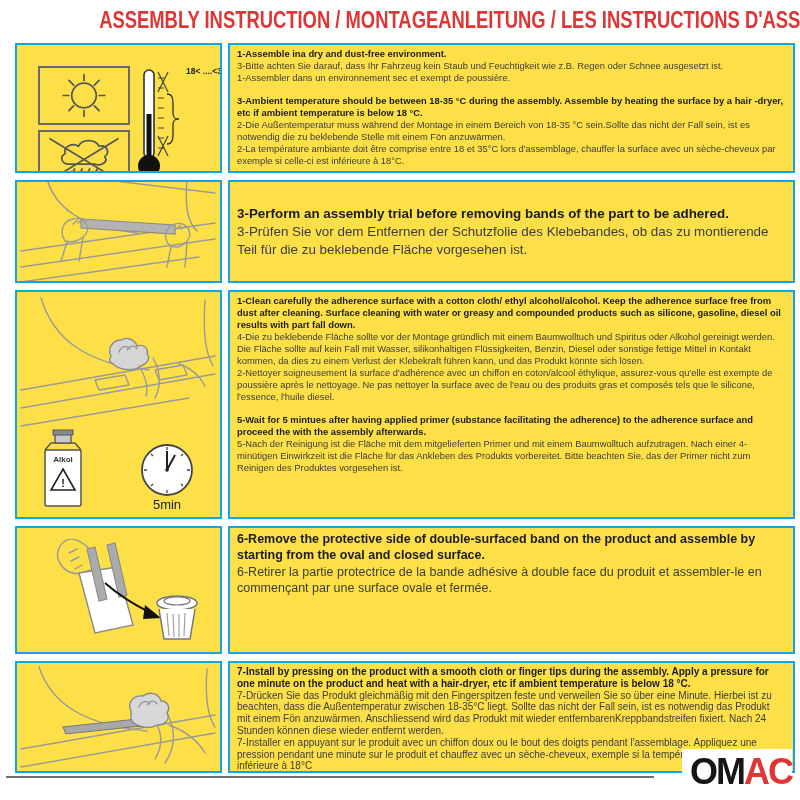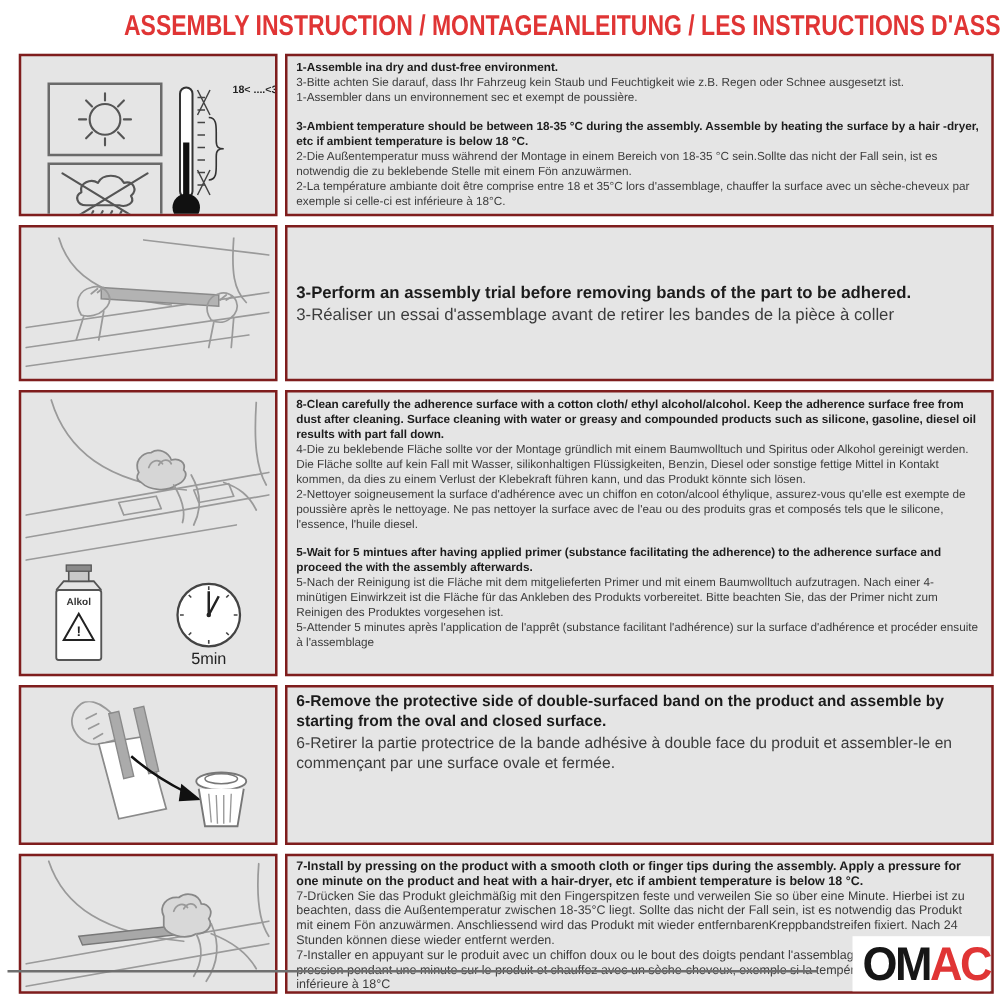--- a/index.html
+++ b/index.html
@@ -8,21 +8,21 @@
     background:#ffffff;color:#2a2a2a;
     font-family:"Liberation Sans",sans-serif;
   }
   .title{
     text-align:center;margin:7px 0 9px 0;white-space:nowrap;
     color:#e03535;font-weight:700;font-size:23px;letter-spacing:0;
   }
   .title span{display:inline-block;transform:scaleX(0.80);transform-origin:center;}
   .table{margin-left:15px;width:780px;}
   .row{display:flex;gap:6px;margin-bottom:7px;}
-  .cell{border:2px solid #7f1d1d;box-sizing:border-box;background:#e5e5e5;overflow:hidden;}
+  .cell{border:2px solid #0ea5e9;box-sizing:border-box;background:#fde047;overflow:hidden;}
   .cell.left{width:207px;flex:0 0 207px;display:flex;align-items:center;justify-content:center;}
   .cell.right{flex:1;padding:3px 8px 2px 7px;}
   .step{margin:0 0 11px 0;}
   .step:last-child{margin-bottom:0;}
   .en{display:block;font-weight:700;color:#1c1c1c;}
   .tr{display:block;color:#3c3c3c;}
   .txt-s{font-size:9.4px;line-height:1.28;}
   .txt-s5{font-size:10px;line-height:1.18;}
   .txt-m{font-size:12.5px;line-height:1.3;padding-top:6px;}
   .txt-l{font-size:13.4px;line-height:1.36;display:flex;flex-direction:column;justify-content:center;}
@@ -89,40 +89,40 @@
         <span class="tr">1-Assembler dans un environnement sec et exempt de poussière.</span>
       </p>
       <p class="step">
         <span class="en">3-Ambient temperature should be between 18-35 °C  during the assembly. Assemble by heating the surface by a hair -dryer, etc if ambient temperature is below 18 °C.</span>
         <span class="tr">2-Die Außentemperatur muss während der Montage in einem Bereich von 18-35 °C  sein.Sollte das nicht der Fall sein, ist es notwendig die zu beklebende Stelle mit einem Fön anzuwärmen.</span>
         <span class="tr">2-La température ambiante doit être comprise entre 18 et 35°C lors d'assemblage, chauffer la surface avec un sèche-cheveux par exemple si celle-ci est inférieure à 18°C.</span>
       </p>
     </div>
   </div>
 
-  <div class="row" style="height:125px">
+  <div class="row" style="height:103px">
     <div class="cell left">
       <svg width="200" height="106" viewBox="0 0 200 106">
         <path class="ln" d="M28,0 C36,28 60,48 118,54"></path>
         <path class="ln" d="M96,2 L196,14"></path>
         <path class="ln" d="M168,0 C166,28 168,42 178,52"></path>
         <path class="ln" d="M2,72 L196,44"></path>
         <path class="ln" d="M2,88 L196,60"></path>
         <path class="ln" d="M2,103 L180,78"></path>
         <polygon points="62,40 156,46 156,55 62,49" fill="#b3b3b3" stroke="#8a8a8a" stroke-width="1.2"></polygon>
         <path class="ln" d="M46,62 C40,52 44,42 54,40 C60,38 66,41 68,46 C70,50 68,55 64,58 C60,62 52,64 46,62 Z" fill="#fff"></path>
         <path class="ln" d="M54,45 l5,-4 M59,44 l5,-4 M48,63 L42,82 M64,59 L60,82"></path>
         <path class="ln" d="M150,66 C144,58 146,48 156,45 C162,43 168,46 170,51 C172,56 170,61 166,64 C162,68 156,69 150,66 Z" fill="#fff"></path>
         <path class="ln" d="M157,50 l5,-4 M162,50 l5,-3 M152,68 L148,88 M168,64 L166,88"></path>
       </svg>
     </div>
     <div class="cell right txt-l">
       <p class="step">
         <span class="en">3-Perform an assembly trial before removing bands of the part to be adhered.</span>
-        <span class="tr">3-Réaliser un essai d'assemblage avant de retirer les bandes de la pièce à coller</span>
+        <span class="tr">3-Prüfen Sie vor dem Entfernen der Schutzfolie des Klebebandes, ob das zu montierende Teil für die zu beklebende Fläche vorgesehen ist.</span>
       </p>
     </div>
   </div>
 
   <div class="row" style="height:229px">
     <div class="cell left">
       <svg width="200" height="222" viewBox="0 0 200 222">
         <path class="ln" d="M22,4 C34,44 66,70 130,76"></path>
         <path class="ln" d="M186,6 C184,38 186,58 194,72"></path>
         <path class="ln" d="M160,70 C172,74 180,80 186,92"></path>
@@ -147,28 +147,27 @@
           <circle cx="148" cy="176" r="25" fill="#fff" stroke="#444" stroke-width="1.8"></circle>
           <path d="M148,153 L148,156 M148,196 L148,199 M125,176 L128,176 M168,176 L171,176 M132,160 l2,2 M164,160 l-2,2 M132,192 l2,-2 M164,192 l-2,-2" stroke="#444" stroke-width="1.3"></path>
           <path d="M148,176 L148,157 M148,176 L156,161" stroke="#222" stroke-width="2"></path>
           <circle cx="148" cy="176" r="1.8" fill="#222"></circle>
           <text x="148" y="215" text-anchor="middle" font-size="13" fill="#222">5min</text>
         </g>
       </svg>
     </div>
     <div class="cell right txt-s">
       <p class="step">
-        <span class="en">8-Clean carefully the adherence surface with a cotton cloth/ ethyl alcohol/alcohol. Keep the adherence surface free from dust after cleaning. Surface cleaning with water or greasy and compounded products such as silicone, gasoline, diesel oil results with part fall down.</span>
+        <span class="en">1-Clean carefully the adherence surface with a cotton cloth/ ethyl alcohol/alcohol. Keep the adherence surface free from dust after cleaning. Surface cleaning with water or greasy and compounded products such as silicone, gasoline, diesel oil results with part fall down.</span>
         <span class="tr">4-Die zu beklebende Fläche sollte vor der Montage gründlich mit einem Baumwolltuch und Spiritus oder Alkohol gereinigt werden. Die Fläche sollte auf kein Fall mit Wasser, silikonhaltigen Flüssigkeiten, Benzin, Diesel oder sonstige fettige Mittel in Kontakt kommen, da dies zu einem Verlust der Klebekraft führen kann, und das Produkt könnte sich lösen.</span>
         <span class="tr">2-Nettoyer soigneusement la surface d'adhérence avec un chiffon en coton/alcool éthylique, assurez-vous qu'elle est exempte de poussière après le nettoyage. Ne pas nettoyer la surface avec de l'eau ou des produits gras et composés tels que le silicone, l'essence, l'huile diesel.</span>
       </p>
       <p class="step">
         <span class="en">5-Wait for 5 mintues after having applied primer (substance facilitating the adherence) to the adherence surface and proceed the with the assembly afterwards.</span>
         <span class="tr">5-Nach der Reinigung ist die Fläche mit dem mitgelieferten Primer und mit einem Baumwolltuch aufzutragen. Nach einer 4-minütigen Einwirkzeit ist die Fläche für das Ankleben des Produkts vorbereitet. Bitte beachten Sie, das der Primer nicht zum Reinigen des Produktes vorgesehen ist.</span>
-        <span class="tr">5-Attender 5 minutes après l'application de l'apprêt (substance facilitant l'adhérence) sur la surface d'adhérence et procéder ensuite à l'assemblage</span>
       </p>
     </div>
   </div>
 
   <div class="row" style="height:128px">
     <div class="cell left">
       <svg width="200" height="103" viewBox="0 0 200 103">
         <path class="ln" d="M46,2 C38,8 36,18 42,26 C46,32 54,36 62,34 L76,30 C78,22 74,12 66,6 C60,1 52,-2 46,2 Z" fill="#fff"></path>
         <path class="ln" d="M50,14 l8,-4 M52,22 l8,-4 M56,30 l7,-4"></path>
         <polygon points="60,34 98,28 114,86 76,94" fill="#fff" stroke="#8a8a8a" stroke-width="1.4"></polygon>

